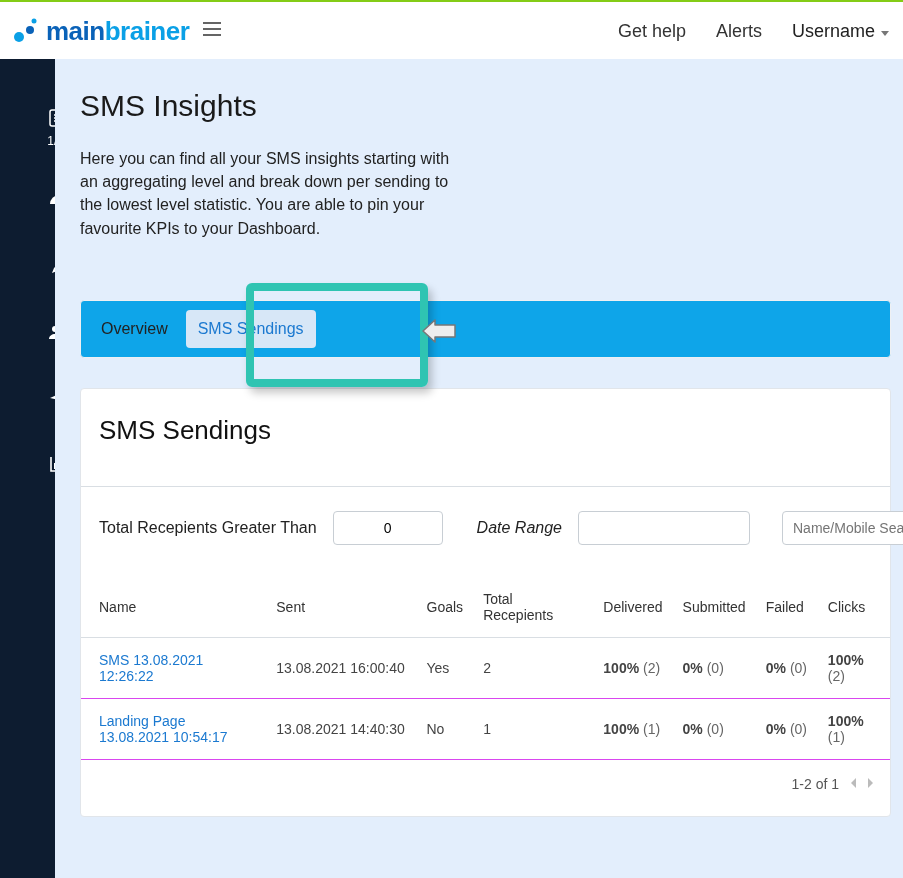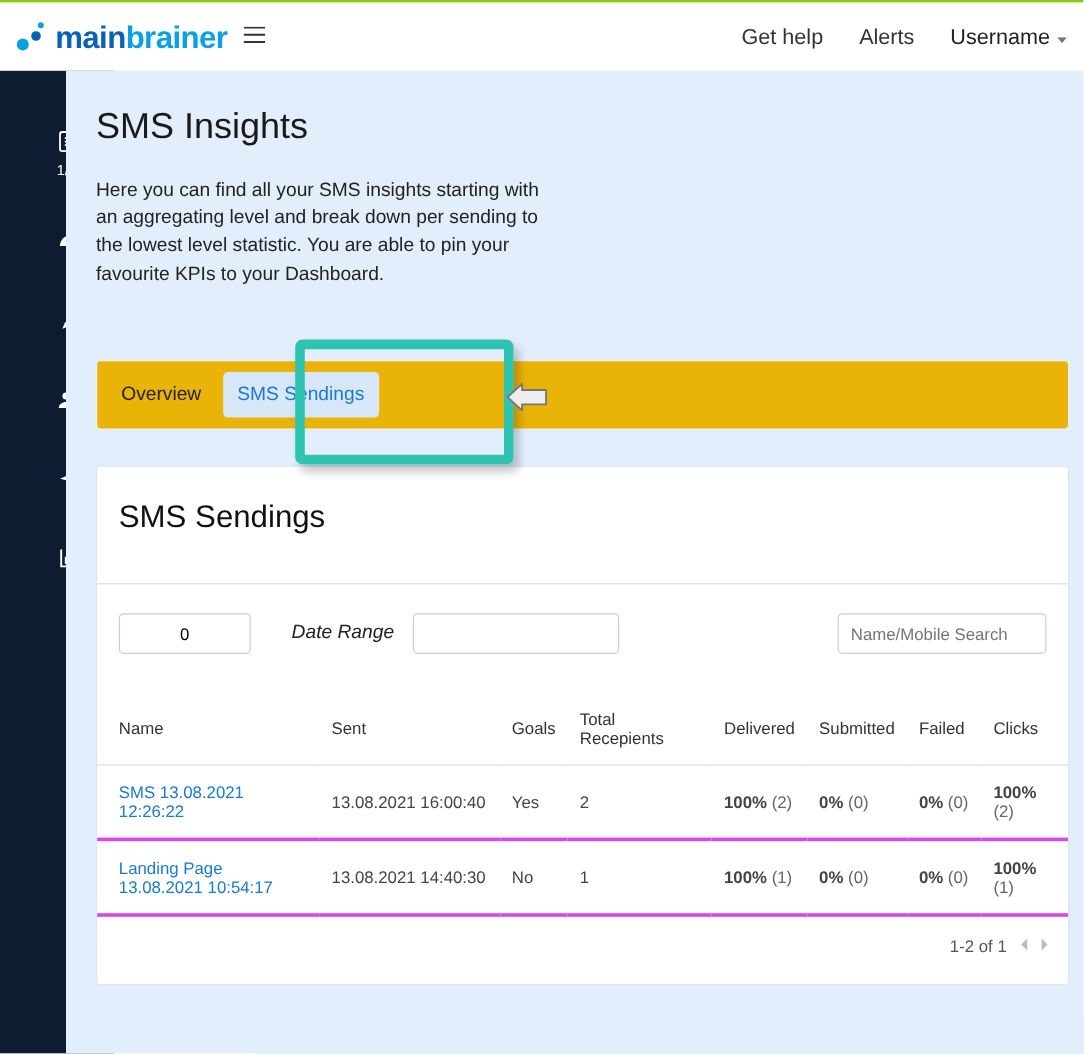--- a/index.html
+++ b/index.html
@@ -35,42 +35,42 @@
   .side-step{display:flex;flex-direction:column;align-items:center;gap:3px;cursor:pointer;}
   .side-step .lbl{font-size:12px;color:#fff;}
 
   
   .content{position:absolute;left:55px;right:0;top:59px;bottom:0;background:var(--page-bg);}
   .content-inner{padding:30px 0 30px 25px;}
   h1.page-title{margin:0 0 24px 0;font-size:30px;font-weight:400;color:#1a1a1a;}
   .page-desc{font-size:16px;line-height:1.45;color:#222;max-width:380px;margin:0 0 60px 0;}
 
   
-  .tabs-panel{background:#eab308;border:1px solid #eef0f3;border-radius:4px;margin-right:12px;height:56px;display:flex;align-items:center;padding:0 14px;gap:12px;position:relative;}
+  .tabs-panel{background:#0ea5e9;border:1px solid #eef0f3;border-radius:4px;margin-right:12px;height:56px;display:flex;align-items:center;padding:0 14px;gap:12px;position:relative;}
   .tab{font-size:16px;color:#222;padding:10px 6px;cursor:pointer;}
   .tab.active{color:var(--link);background:var(--highlight-bg);border-radius:4px;padding:10px 12px;}
   .tab-highlight{position:absolute;top:-18px;left:165px;width:166px;height:88px;border:8px solid var(--highlight-border);border-radius:6px;box-shadow:4px 6px 8px rgba(0,0,0,.22);pointer-events:none;}
   .arrow-ptr{position:absolute;left:340px;top:18px;pointer-events:none;}
 
   
   .card{background:#fff;border:1px solid #e1e5ea;border-radius:4px;margin:30px 12px 0 0;padding-bottom:20px;}
   .card h2{font-size:26px;font-weight:400;margin:0;padding:26px 18px 40px 18px;border-bottom:1px solid var(--border);color:#111;}
   .filters{display:flex;align-items:center;gap:16px;padding:24px 18px 32px 18px;}
   .filters label{font-size:16px;color:#222;white-space:nowrap;}
   .filters input[type=text]{height:32px;border:1px solid #c8ced4;border-radius:4px;padding:0 10px;font-size:14px;}
   .inp-recipients{width:88px;text-align:center;}
   .inp-daterange{width:150px;}
   .inp-search{width:152px;color:#888;}
 
   
   table.data{width:100%;border-collapse:collapse;}
   table.data th,table.data td{text-align:left;font-size:14px;padding:14px 10px;}
   table.data th{color:#333;font-weight:400;border-bottom:1px solid var(--border);}
   table.data th:first-child,table.data td:first-child{padding-left:18px;}
-  table.data tbody tr{border-bottom:3px solid #d946ef;}
+  table.data tbody tr{border-bottom:1px solid #d946ef;}
   table.data td{color:#444;vertical-align:middle;}
   .cell-link{color:var(--link);cursor:pointer;}
   .pct{color:#111;}
   .pct .num{font-weight:700;}
   .pct .ct{color:#666;font-weight:400;}
 
   .pager{display:flex;align-items:center;justify-content:flex-end;gap:10px;padding:16px 15px 4px 0;font-size:14px;color:#555;}
   .pager .nav{color:#bbb;cursor:pointer;font-size:14px;}
 </style>
 </head>
@@ -175,20 +175,21 @@
         <svg width="36" height="24" viewBox="0 0 36 24">
           <path d="M34 6 L14 6 L14 1 L2 12 L14 23 L14 18 L34 18 Z" fill="#eee" stroke="#777" stroke-width="1.5" stroke-linejoin="round"></path>
         </svg>
       </span>
     </div>
 
     <div class="card">
       <h2>SMS Sendings</h2>
 
       <div class="filters">
+        <label>Total Recepients Greater Than</label>
         <input type="text" class="inp-recipients" value="0" style="">
         <label style="margin-left:18px;font-style:italic;">Date Range</label>
         <input type="text" class="inp-daterange" value="" style="">
         <span style="flex:1"></span>
         <input type="text" class="inp-search" placeholder="Name/Mobile Search" style="">
       </div>
 
       <table class="data">
         <colgroup>
           <col style="width:185px">

